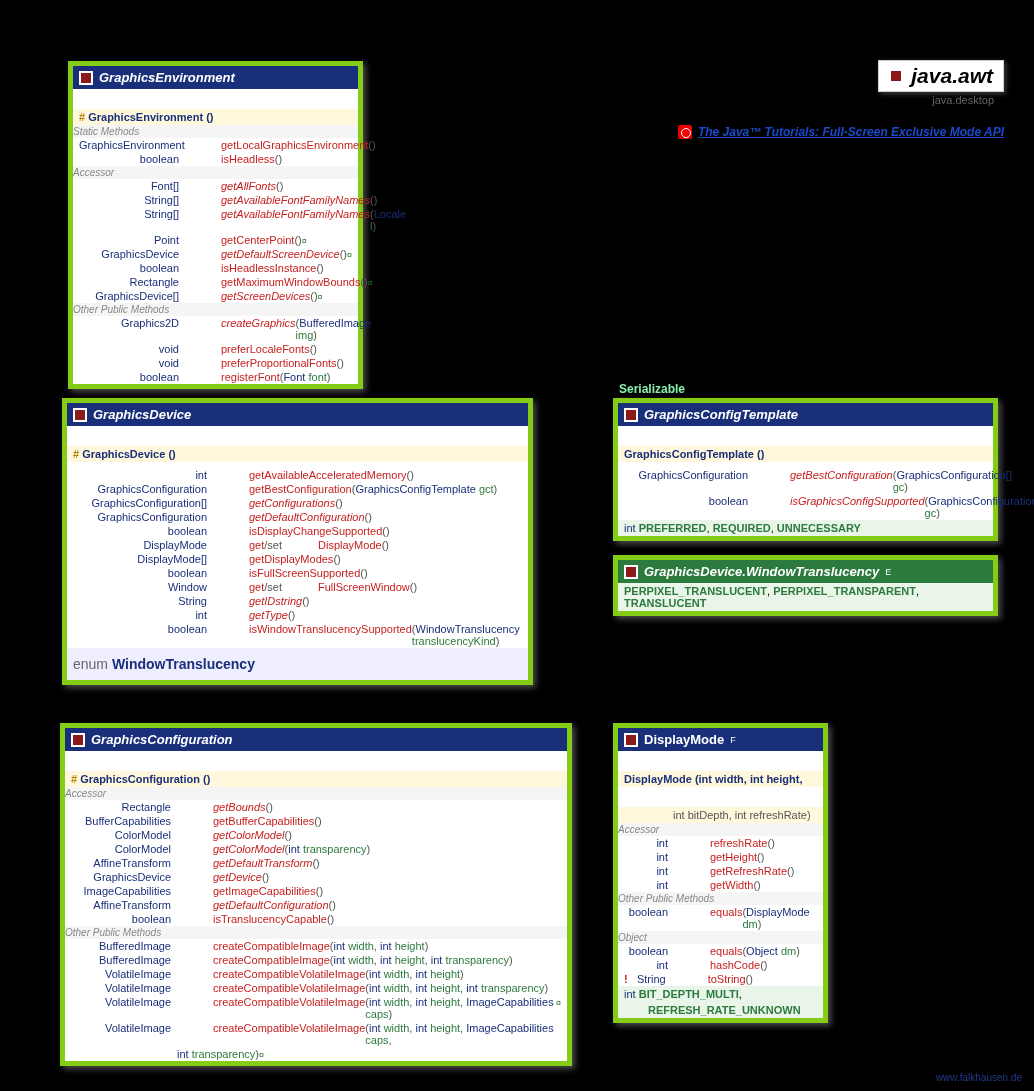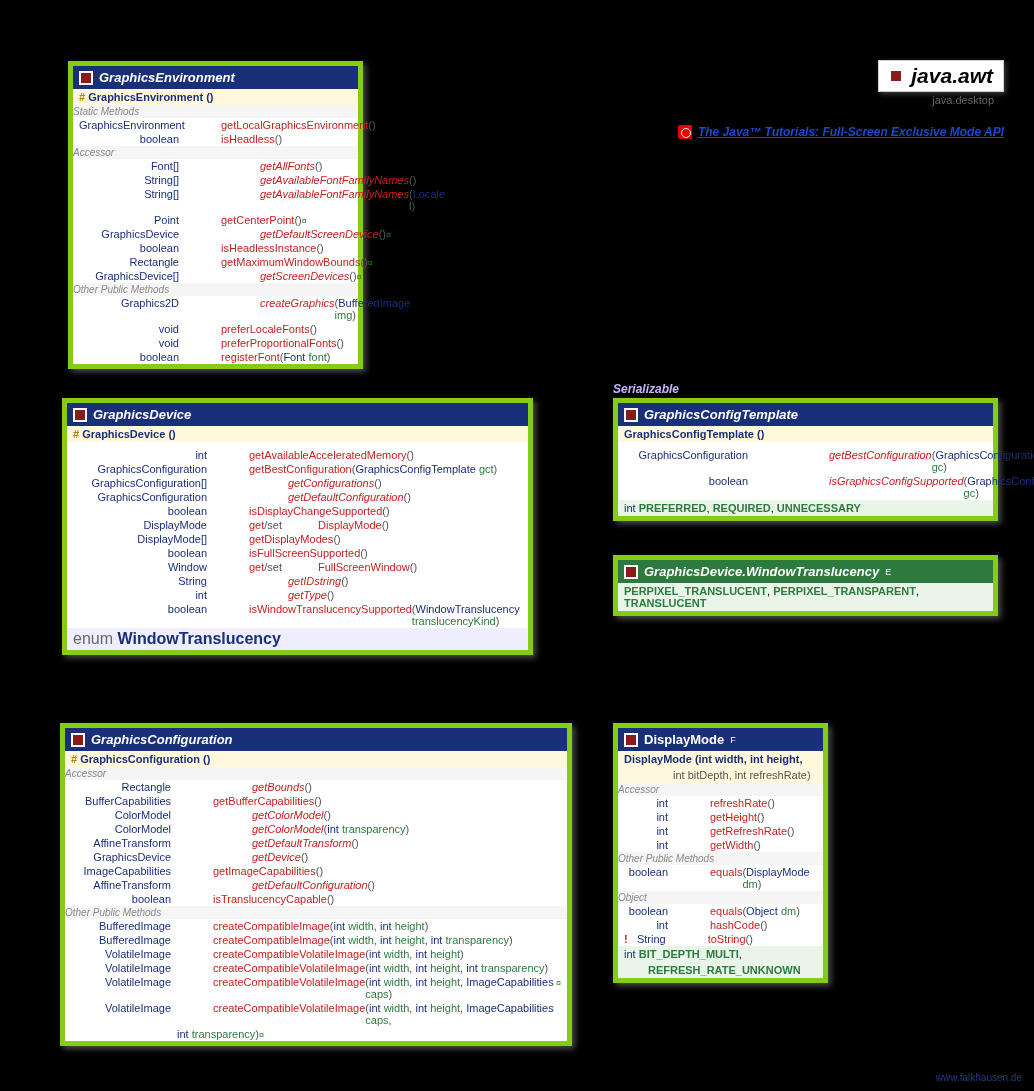--- a/index.html
+++ b/index.html
@@ -50,20 +50,21 @@
   .class-header .superscript {
     font-size:9px;
     vertical-align: super;
     font-style: normal;
     font-weight: normal;
   }
   .ctor-row {
     background: #fff8dc;
     padding: 2px 6px;
     font-size: 11px;
+    margin-top: 20px;
   }
   .ctor-sym { color: #b8860b; font-weight: bold; }
   .ctor-name { color: #1a2f7a; font-weight: bold; }
   .section-label {
     background: #f5f5f5;
     color: #888;
     font-style: italic;
     padding: 1px 0;
     font-size: 10px;
   }
@@ -73,36 +74,36 @@
     align-items: baseline;
     font-size: 11px;
   }
   .ret-type {
     text-align: right;
     color: #1a2f7a;
     padding-right: 6px;
     flex-shrink: 0;
   }
   .method-name { color: #c72020; padding-left: 36px; }
-  .method-name.italic { font-style: italic; margin-left: 39px; }
+  .method-name.italic { font-style: italic; }
   .params { color: #555; }
   .param-type { color: #1a2f7a; }
   .param-name { color: #2d7a3e; }
   .annot { color: #1a7a1a; font-size:9px; }
   .consts-row {
     background: #e8f5e8;
     padding: 2px 6px;
     font-size: 11px;
   }
   .const-type { color: #1a2f7a; }
   .const-name { color: #2d7a3e; font-weight: bold; }
   .inner-row {
     background: #eef;
-    padding:2px 6px;
-    font-size:16px;
+    padding:8px 6px;
+    font-size:14px;
   }
   .package-header {
     position:absolute;
     right:30px;
     top:60px;
     text-align:right;
   }
   .package-name {
     font-size:21px;
     font-weight:bold;
@@ -143,24 +144,24 @@
   .oracle-icon::after{
     content:'';
     position:absolute;
     top:3px;left:3px;
     width:8px;height:8px;
     border:1px solid #fff;
     border-radius:50%;
   }
   .stereotype {
     position:absolute;
-    color:#c4b5fd;
-    font-style:italic;
+    color:#86efac;
     font-weight:bold;
     font-size:12px;
+    margin-left:6px;
   }
   .footer {
     position:absolute;
     bottom:8px;
     right:12px;
     color:#223a8a;
     font-size:10px;
   }
   .excl { color:#c72020; font-weight:bold; padding-right:4px; }
 </style>

